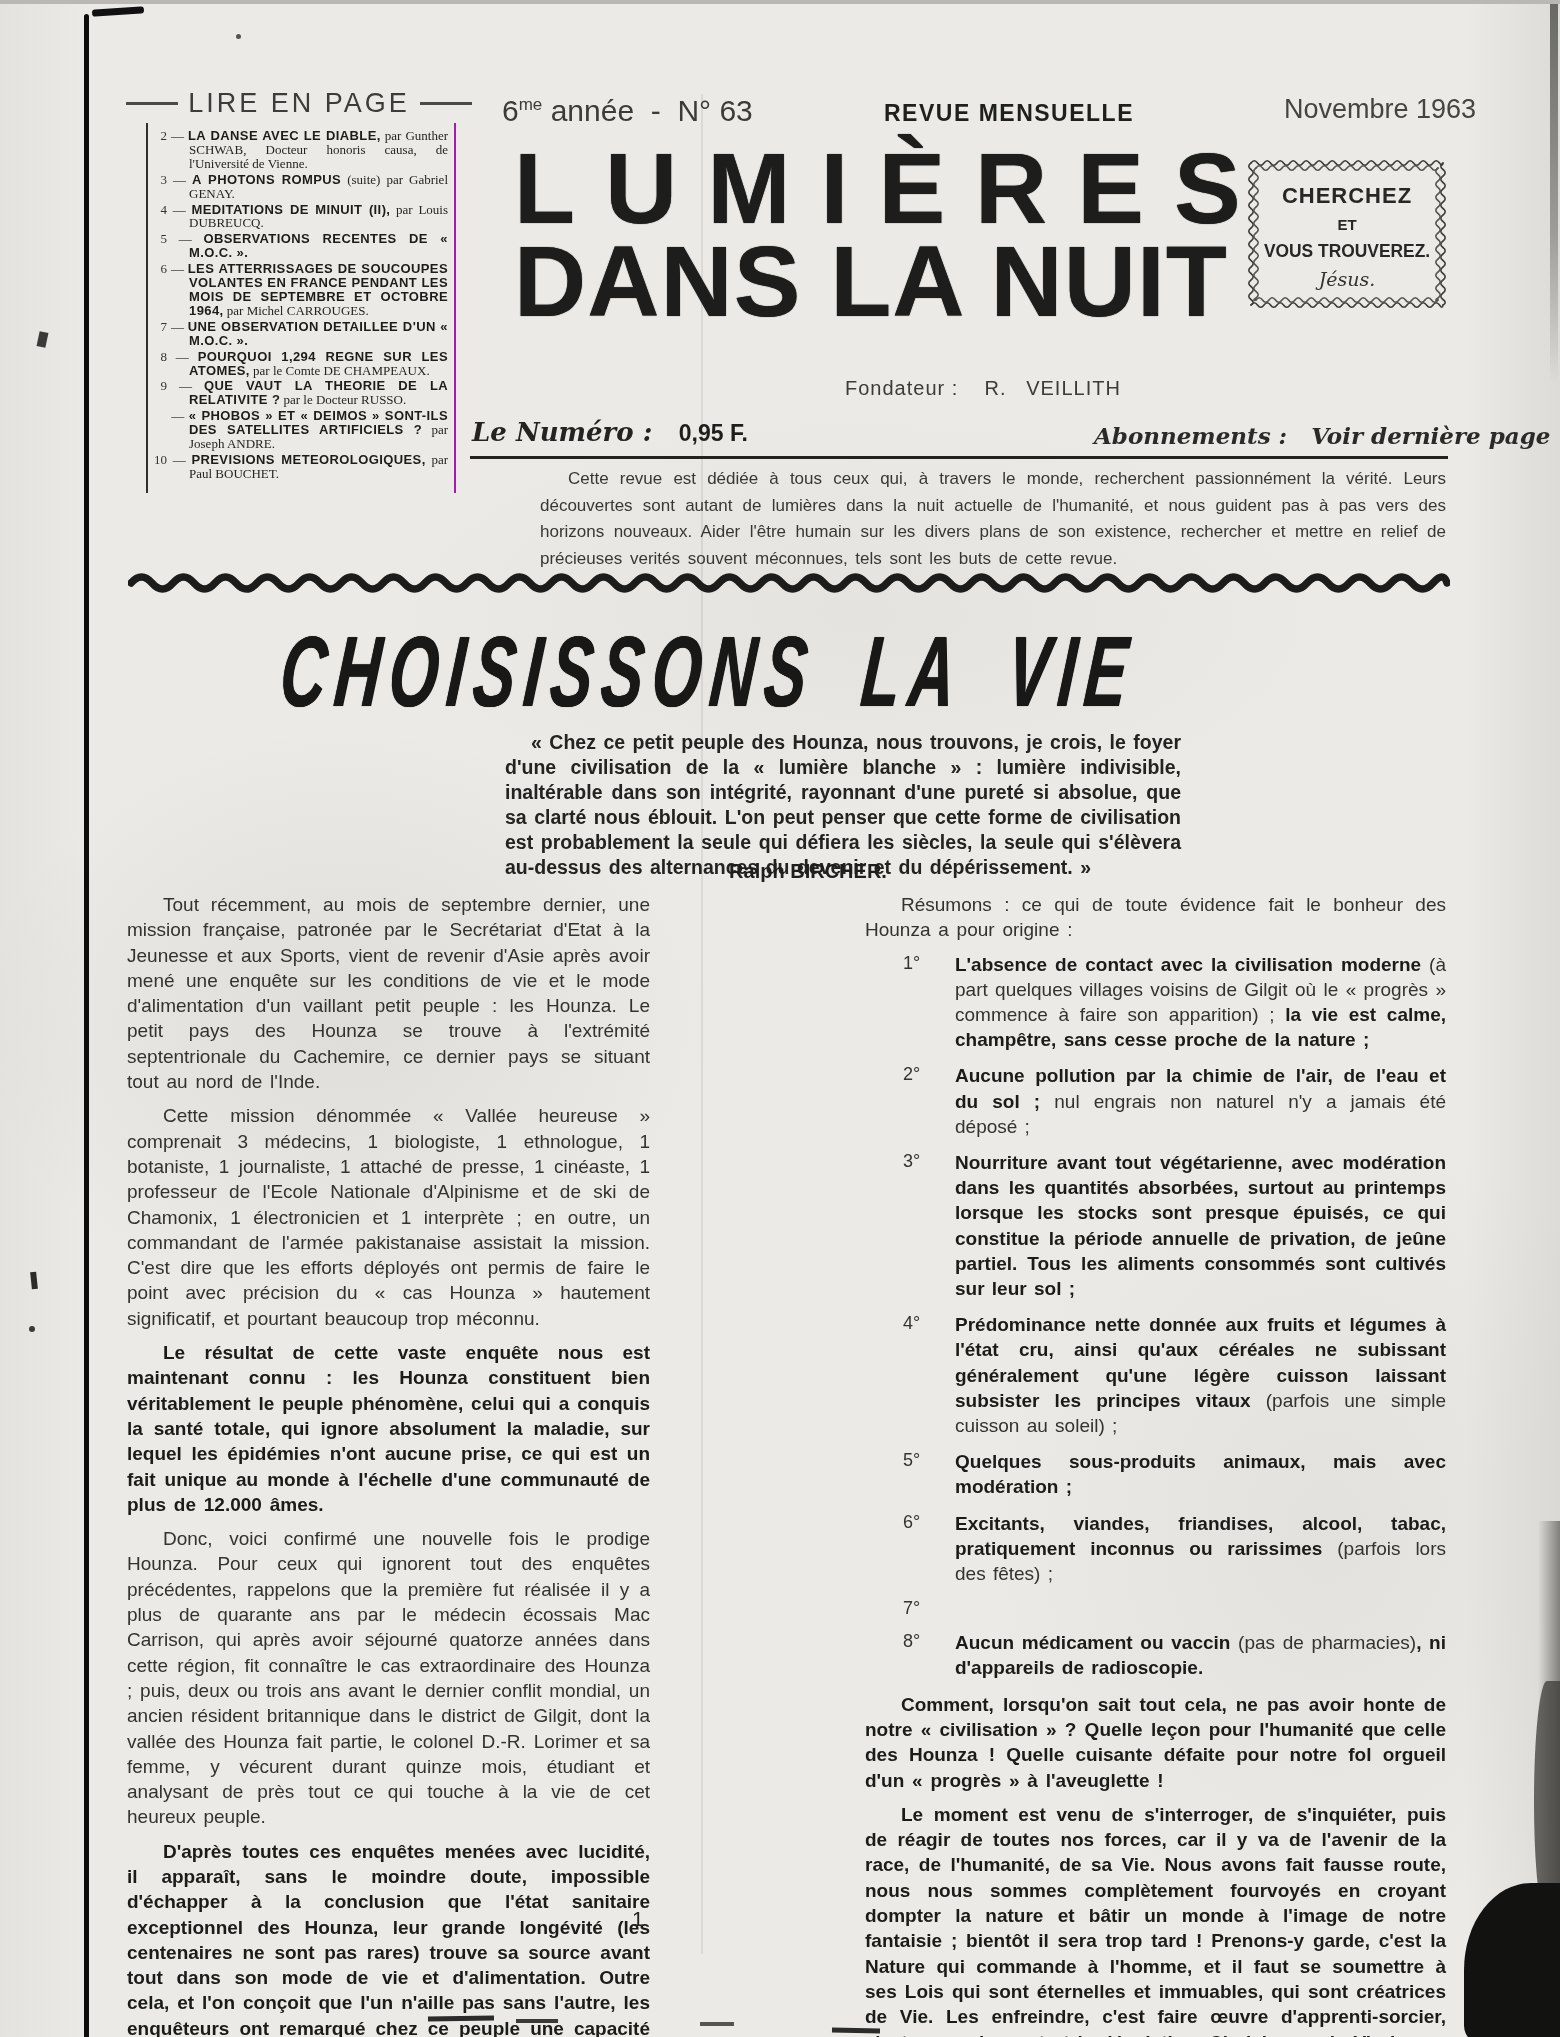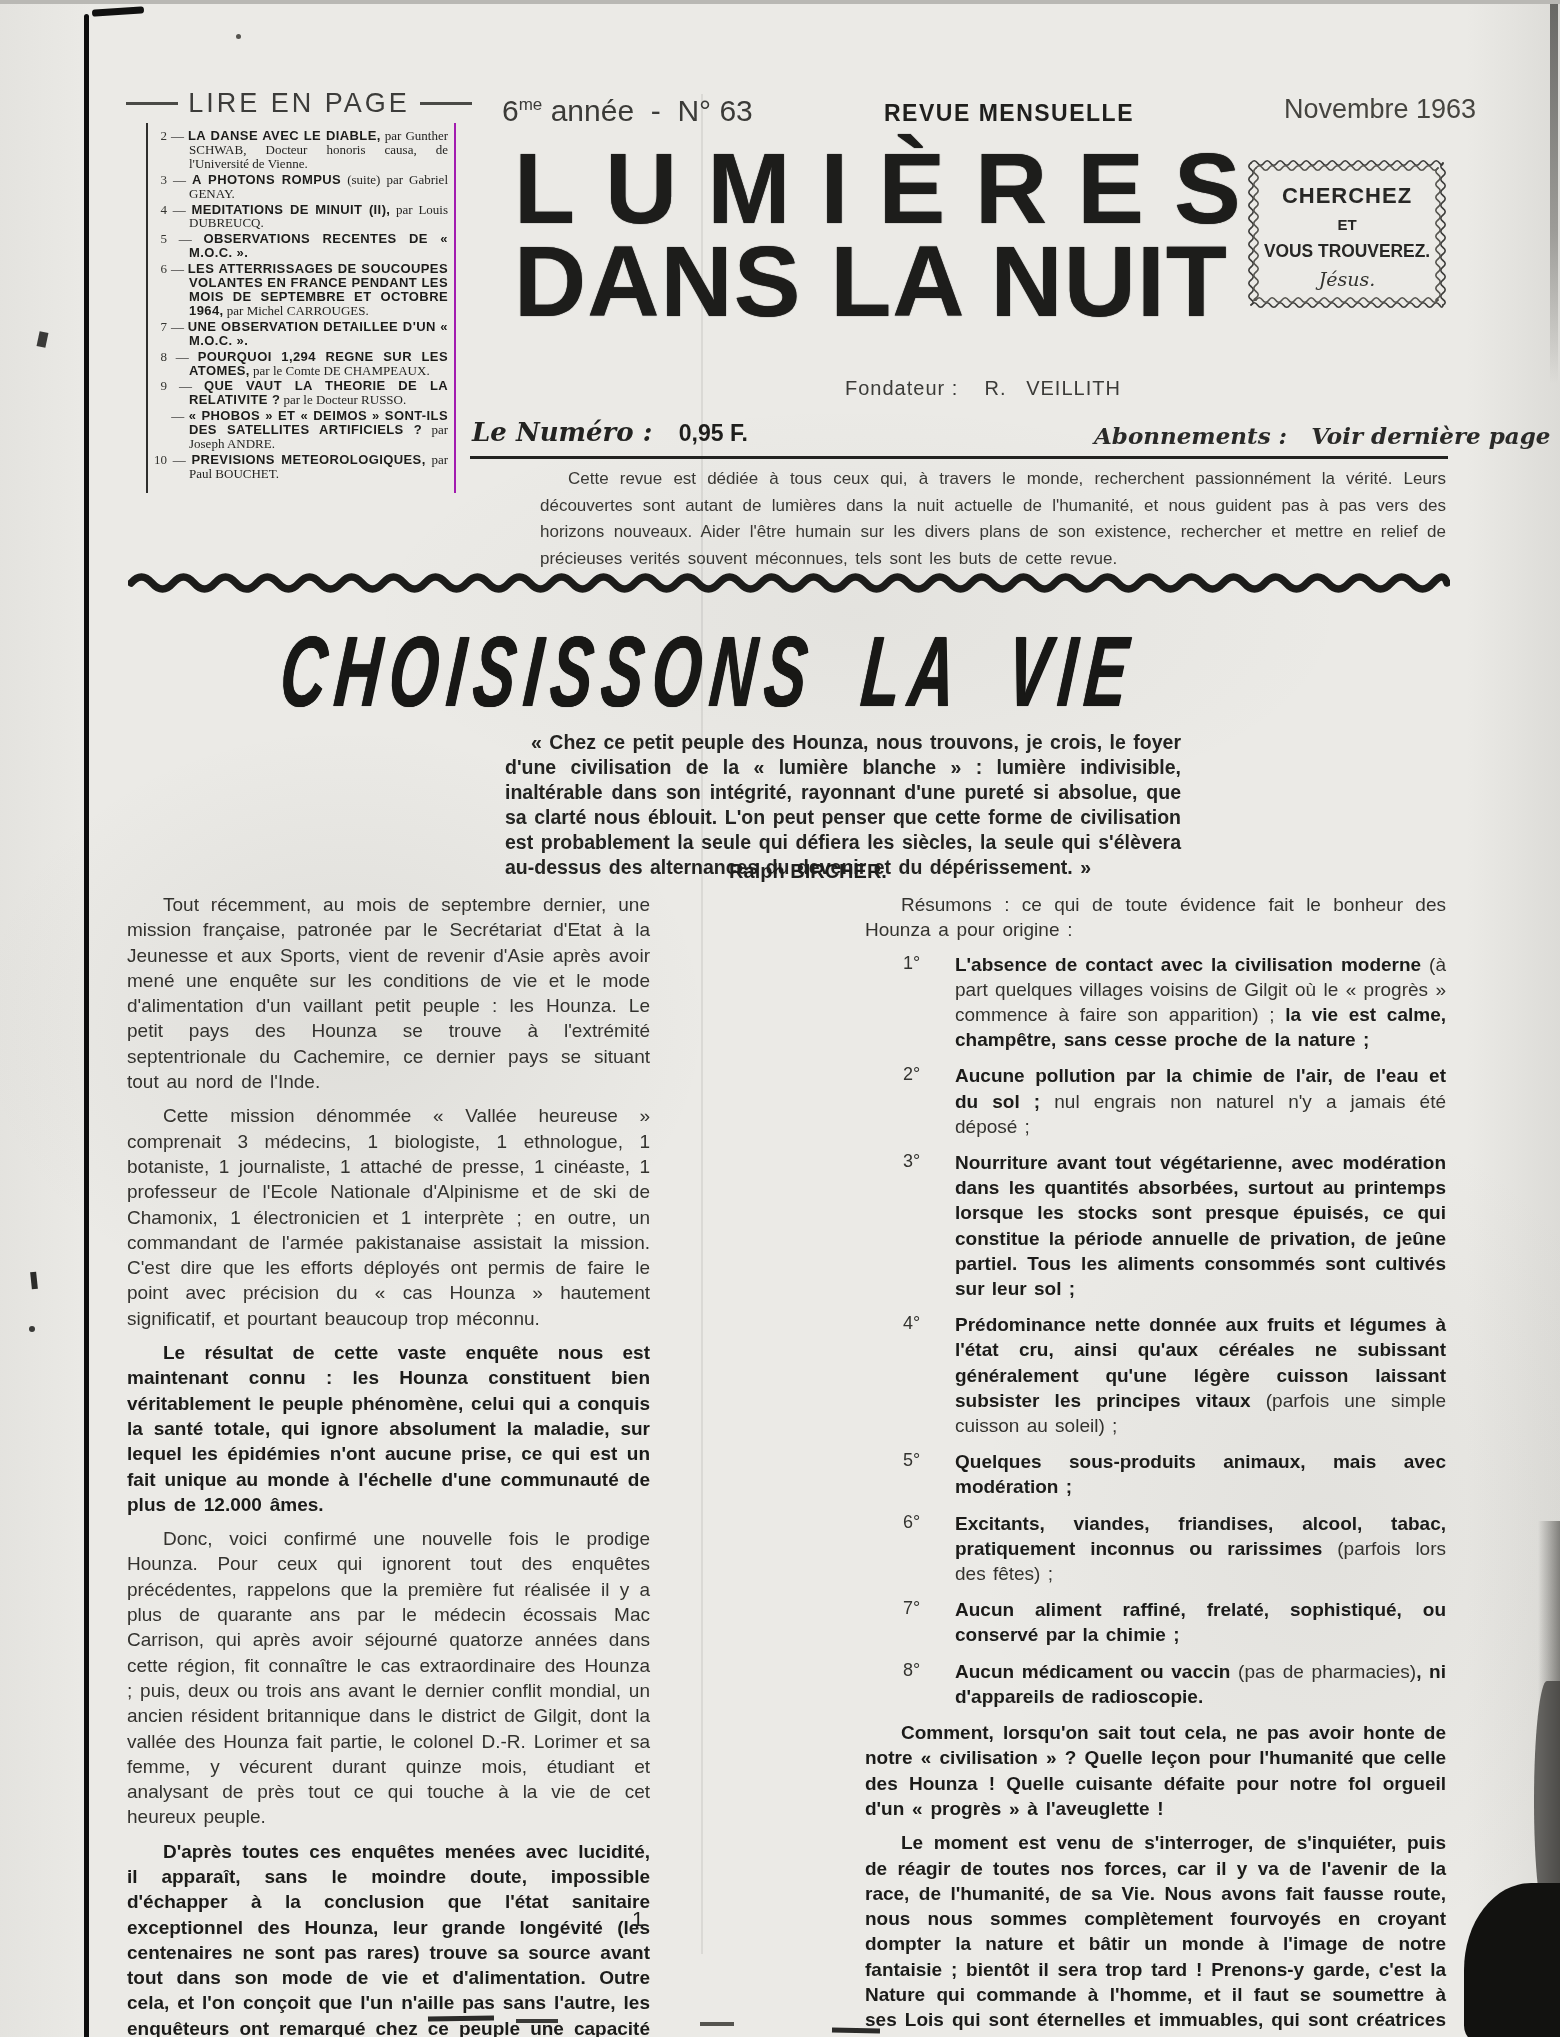--- a/index.html
+++ b/index.html
@@ -222,21 +222,20 @@
         <div class="li">
           <span class="num">5°</span>
           <div class="txt"><b>Quelques sous-produits animaux, mais avec modération ;</b></div>
         </div>
         <div class="li">
           <span class="num">6°</span>
           <div class="txt"><b>Excitants, viandes, friandises, alcool, tabac, pratiquement inconnus ou rarissimes </b><span>(parfois lors des fêtes) ;</span></div>
         </div>
         <div class="li">
           <span class="num">7°</span>
-          <div class="txt"><b>Aucun aliment raffiné, frelaté, sophistiqué, ou conservé par la chimie ;</b></div>
         </div>
         <div class="li">
           <span class="num">8°</span>
           <div class="txt"><b>Aucun médicament ou vaccin </b><span>(pas de pharmacies)</span><b>, ni d'appareils de radioscopie.</b></div>
         </div>
       </div>
     <div id="closing">
         <p class="body bold">Comment, lorsqu'on sait tout cela, ne pas avoir honte de notre « civilisation » ? Quelle leçon pour l'humanité que celle des Hounza ! Quelle cuisante défaite pour notre fol orgueil d'un « progrès » à l'aveuglette !</p>
         <p class="body bold">Le moment est venu de s'interroger, de s'inquiéter, puis de réagir de toutes nos forces, car il y va de l'avenir de la race, de l'humanité, de sa Vie. Nous avons fait fausse route, nous nous sommes complètement fourvoyés en croyant dompter la nature et bâtir un monde à l'image de notre fantaisie ; bientôt il sera trop tard ! Prenons-y garde, c'est la Nature qui commande à l'homme, et il faut se soumettre à ses Lois qui sont éternelles et immuables, qui sont créatrices de Vie. Les enfreindre, c'est faire œuvre d'apprenti-sorcier, c'est semer la mort et la désolation. Choisissons la Vie !</p>
       </div>

